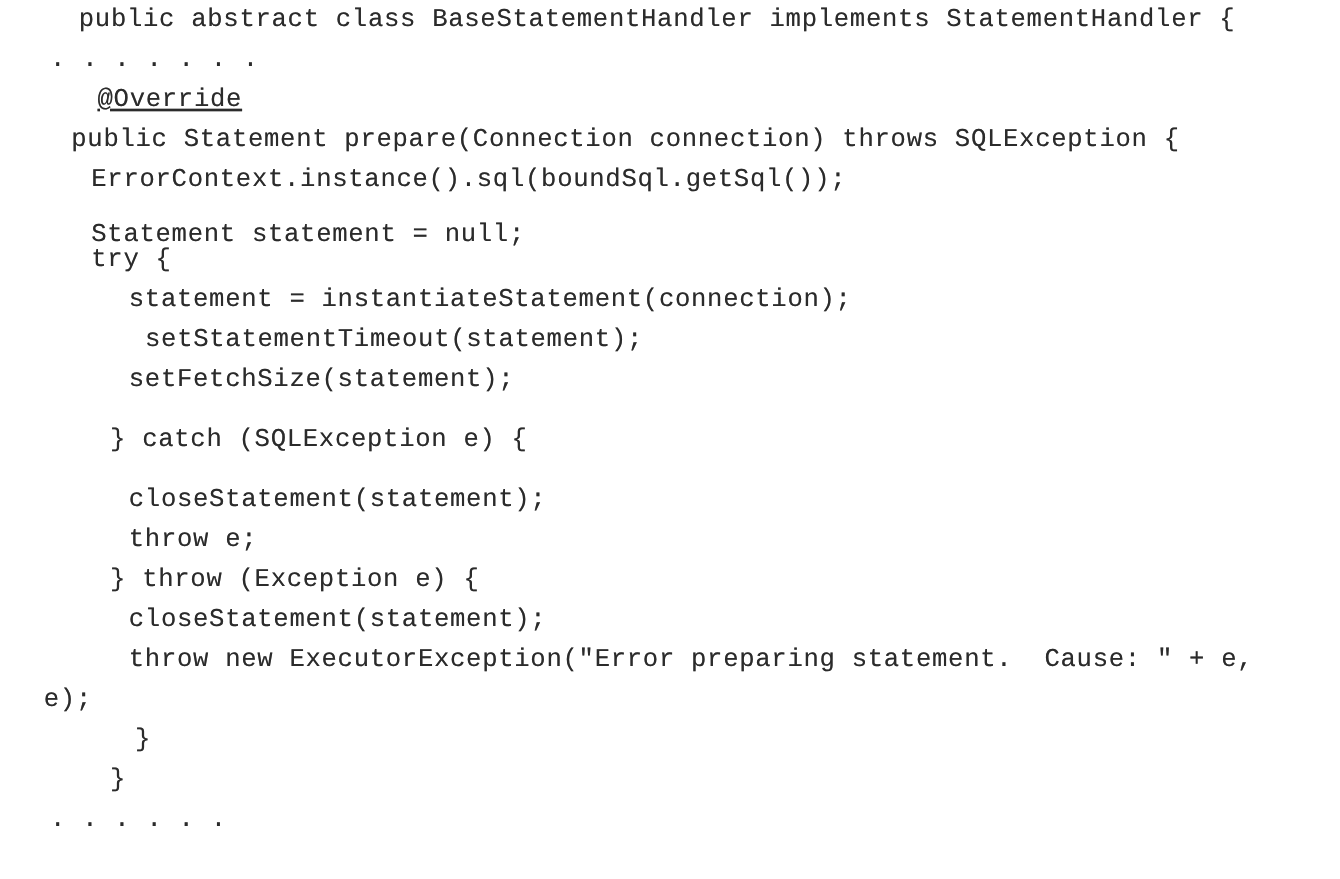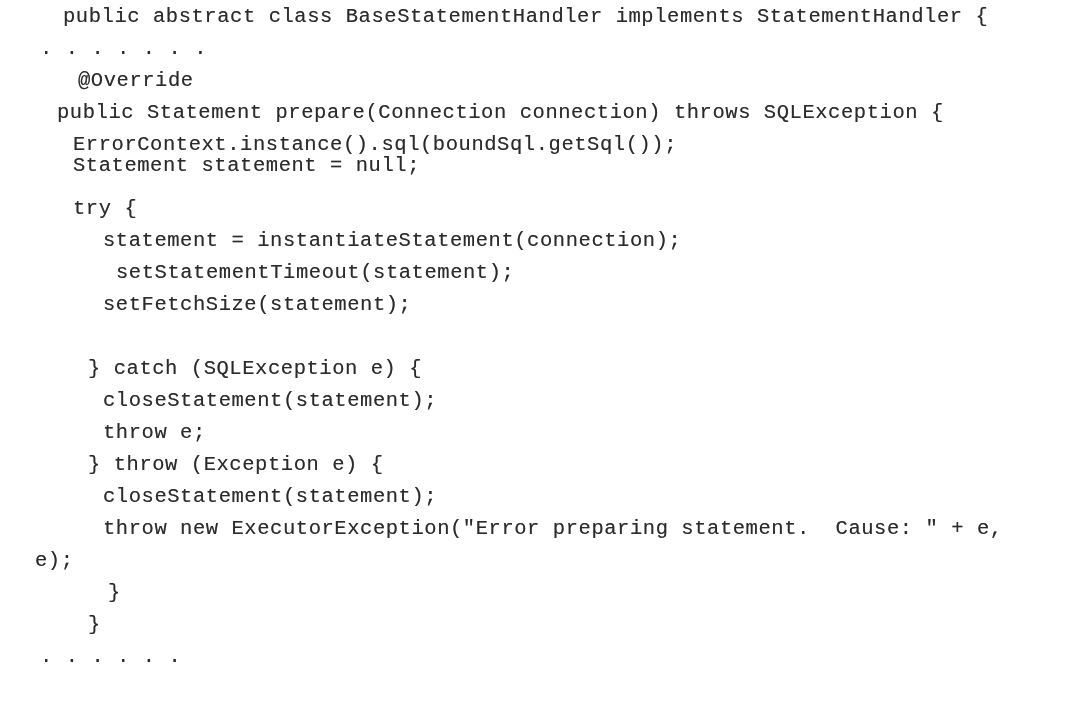--- a/index.html
+++ b/index.html
@@ -36,29 +36,29 @@
   .code-line {
     text-shadow: 0 0 0.35px rgba(60,60,60,0.55);
   }
 </style>
 </head>
 <body>
 
 <div id="code-listing">
     <div class="code-line" style="left: 63px; top: 4px;">public abstract class BaseStatementHandler implements StatementHandler {</div>
     <div class="code-line" style="left: 40px; top: 36px;">. . . . . . .</div>
-    <div class="code-line" style="left: 78px; top: 68px;">@Override</div>
+    <div class="code-line" style="left: 78px; top: 68px; text-decoration: underline;">@Override</div>
     <div class="code-line" style="left: 73px; top: 132px;">ErrorContext.instance().sql(boundSql.getSql());</div>
     <div class="code-line" style="left: 57px; top: 100px;">public Statement prepare(Connection connection) throws SQLException {</div>
-    <div class="code-line" style="left: 73px; top: 153px;">Statement statement = null;</div>
+    <div class="code-line" style="left: 73px; top: 176px;">Statement statement = null;</div>
     <div class="code-line" style="left: 73px; top: 196px;">try {</div>
     <div class="code-line" style="left: 103px; top: 228px;">statement = instantiateStatement(connection);</div>
     <div class="code-line" style="left: 116px; top: 260px;">setStatementTimeout(statement);</div>
     <div class="code-line" style="left: 103px; top: 292px;">setFetchSize(statement);</div>
-    <div class="code-line" style="left: 88px; top: 356px; text-align: right;">} catch (SQLException e) {</div>
+    <div class="code-line" style="left: 88px; top: 340px; text-align: right;">} catch (SQLException e) {</div>
     <div class="code-line" style="left: 103px; top: 388px;">closeStatement(statement);</div>
     <div class="code-line" style="left: 103px; top: 420px;">throw e;</div>
     <div class="code-line" style="left: 88px; top: 452px;">} throw (Exception e) {</div>
     <div class="code-line" style="left: 103px; top: 484px;">closeStatement(statement);</div>
     <div class="code-line" style="left: 103px; top: 516px;">throw new ExecutorException("Error preparing statement.  Cause: " + e,</div>
     <div class="code-line" style="left: 35px; top: 548px;">e);</div>
     <div class="code-line" style="left: 108px; top: 580px;">}</div>
     <div class="code-line" style="left: 88px; top: 612px;">}</div>
     <div class="code-line" style="left: 40px; top: 644px;">. . . . . .</div>
   </div>

